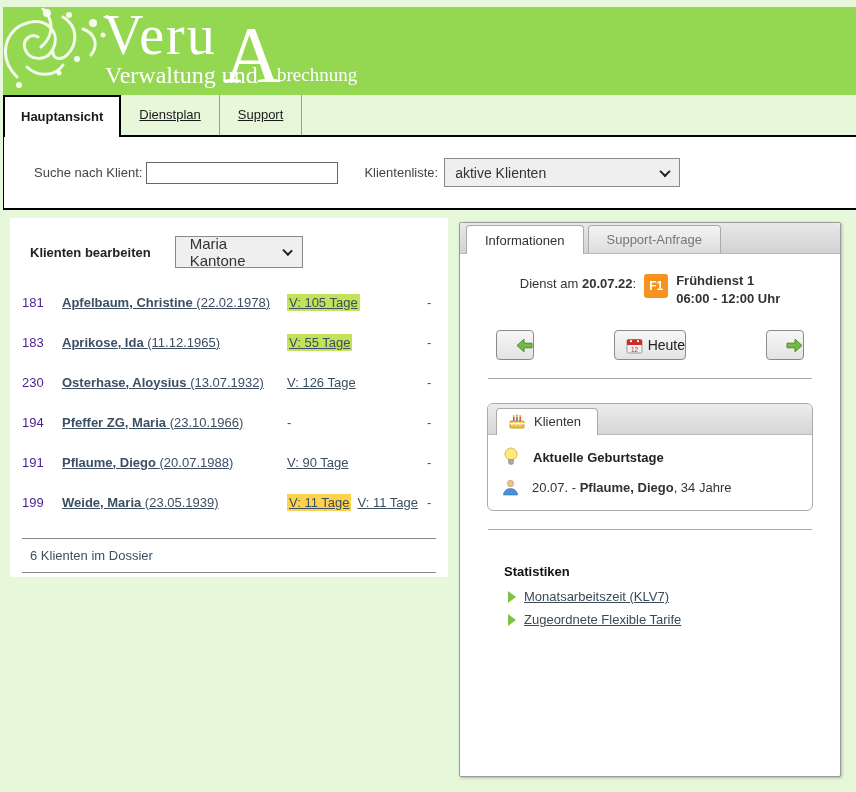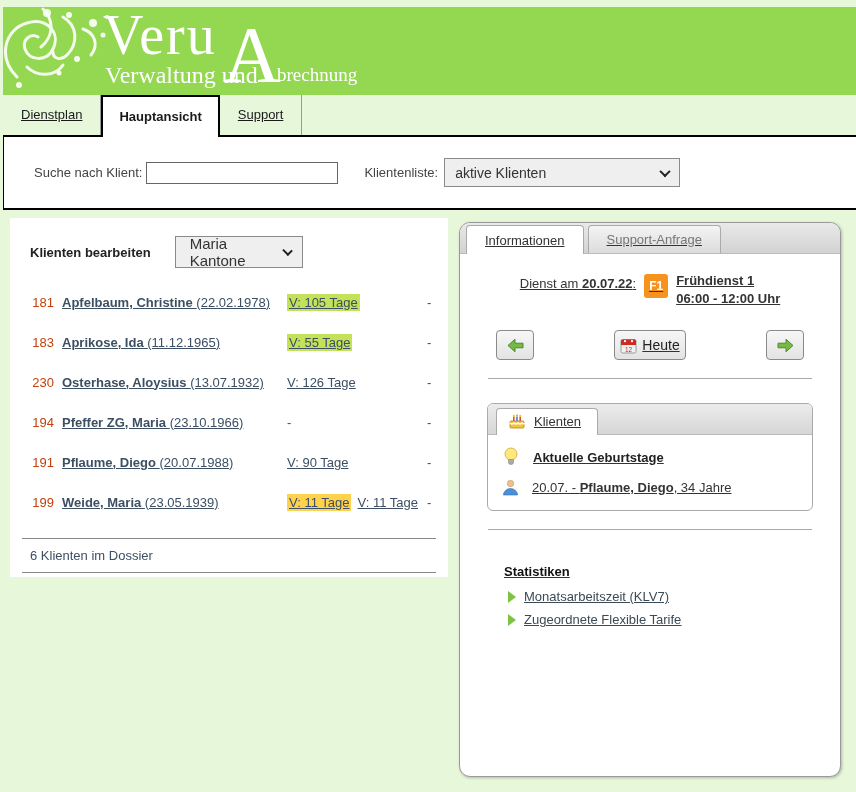--- a/index.html
+++ b/index.html
@@ -32,43 +32,43 @@
 
   
   .main { position:relative; height:582px; }
 
   
   .left-panel { position:absolute; left:10px; top:8px; width:438px; height:359px; background:#fff; padding:12px 12px 0 12px; }
   .left-head { display:flex; align-items:center; margin:6px 0 14px 8px; }
   .left-title { font-weight:bold; color:#222; }
   .select-kantone { width:128px; height:32px; margin-left:24px; padding:0 10px 0 14px; font-size:15px; }
   .client-row { display:grid; grid-template-columns:40px 225px 140px auto; align-items:center; height:40px; }
-  .client-id { color:#c2410c; padding-right:8px; text-align:right; }
+  .client-id { color:#4c1d95; padding-right:8px; }
   .client-name { font-weight:bold; }
   .client-birth { font-weight:normal; }
   .tage-link { margin-right:6px; }
   .hl-green { background:#C3E25A; padding:1px 2px; }
   .hl-yellow { background:#FFD24D; padding:1px 2px; }
   .client-dash { color:#3C4F63; text-align:right; padding-right:8px; }
   .left-footer-hr { border:none; border-top:1px solid #888; margin:16px 0 0 0; }
   .left-footer { color:#3C4F63; padding:9px 8px; }
 
   
-  .right-panel { position:absolute; left:459px; top:12px; width:382px; height:555px; background:#fff; border:1px solid #9a9a9a; border-radius:11px; box-shadow:1px 1px 3px rgba(0,0,0,.25); overflow:hidden;text-decoration:underline; }
+  .right-panel { position:absolute; left:459px; top:12px; width:382px; height:555px; background:#fff; border:1px solid #9a9a9a; border-radius:2px; box-shadow:1px 1px 3px rgba(0,0,0,.25); overflow:hidden; }
   .info-tabbar { height:31px; background:linear-gradient(#E9E9E9,#D2D2D2); border-bottom:1px solid #bbb; border-radius:4px 4px 0 0; display:flex; align-items:flex-end; padding:4px 0 0 6px; }
   .info-tab { padding:6px 18px; font-size:13px; border:1px solid #aaa; border-bottom:none; border-radius:4px 4px 0 0; margin-right:4px; cursor:pointer; background:linear-gradient(#F4F4F4,#DCDCDC); color:#777; }
   .info-tab.active { background:#fff; color:#333; position:relative; top:1px; padding:7px 18px 6px 18px; }
 
   .dienst-row { display:flex; justify-content:center; align-items:flex-start; margin-top:18px; }
   .dienst-label { padding-top:4px; }
   .dienst-badge { width:24px; height:24px; background:#F6921E; border-radius:3px; color:#fff; font-weight:bold; font-size:12px; display:flex; align-items:center; justify-content:center; margin:2px 8px 0 8px; }
   .dienst-info { font-weight:bold; line-height:18px; }
 
   .btn-row { display:flex; justify-content:space-between; align-items:center; margin:22px 36px 0 36px; }
-  .ui-btn { display:flex; align-items:center; justify-content:center; gap:5px; background:linear-gradient(#F7F7F7,#E3E3E3); border:1px solid #8a8a8a; border-radius:4px; height:30px; cursor:pointer; font-size:14px; color:#222; }
+  .ui-btn { display:flex; align-items:center; justify-content:flex-end; gap:5px; background:linear-gradient(#F7F7F7,#E3E3E3); border:1px solid #8a8a8a; border-radius:4px; height:30px; cursor:pointer; font-size:14px; color:#222; }
   .btn-arrow { width:38px; }
   .btn-heute { width:72px; }
 
   .panel-hr { border:none; border-top:1px solid #aaa; margin:18px 28px 0 28px; }
 
   .klienten-box { margin:24px 27px 0 27px; border:1px solid #aaa; border-radius:6px; overflow:hidden; }
   .kbox-head { height:31px; background:linear-gradient(#ECECEC,#D6D6D6); border-bottom:1px solid #bbb; display:flex; align-items:flex-end; padding-left:8px; }
   .kbox-tab { display:flex; align-items:center; gap:8px; background:#fff; border:1px solid #aaa; border-bottom:none; border-radius:4px 4px 0 0; padding:4px 16px 6px 11px; position:relative; top:1px; cursor:pointer; color:#333; }
   .kbox-body { padding:12px 14px 14px 14px; }
   .kbox-row { display:flex; align-items:center; gap:13px; margin-bottom:12px; }
@@ -108,22 +108,22 @@
   </svg>
   <div class="logo">
     <span class="logo-veru">Veru</span>
     <span class="logo-bigA">A</span>
     <span class="logo-subleft">Verwaltung und</span>
     <span class="logo-subright">brechnung</span>
   </div>
 </div>
 
 <div class="nav-tabs">
+    <div class="nav-tab active">Hauptansicht</div>
     <div class="nav-tab">Dienstplan</div>
-    <div class="nav-tab active">Hauptansicht</div>
     <div class="nav-tab">Support</div>
   </div>
 
 <div class="search-section">
   <span class="search-label">Suche nach Klient:</span>
   <input class="search-input" type="text" style="">
   <span class="list-label">Klientenliste:</span>
   <div class="fake-select select-klientenliste">
     <span>aktive Klienten</span>
     <span class="chev"></span>

